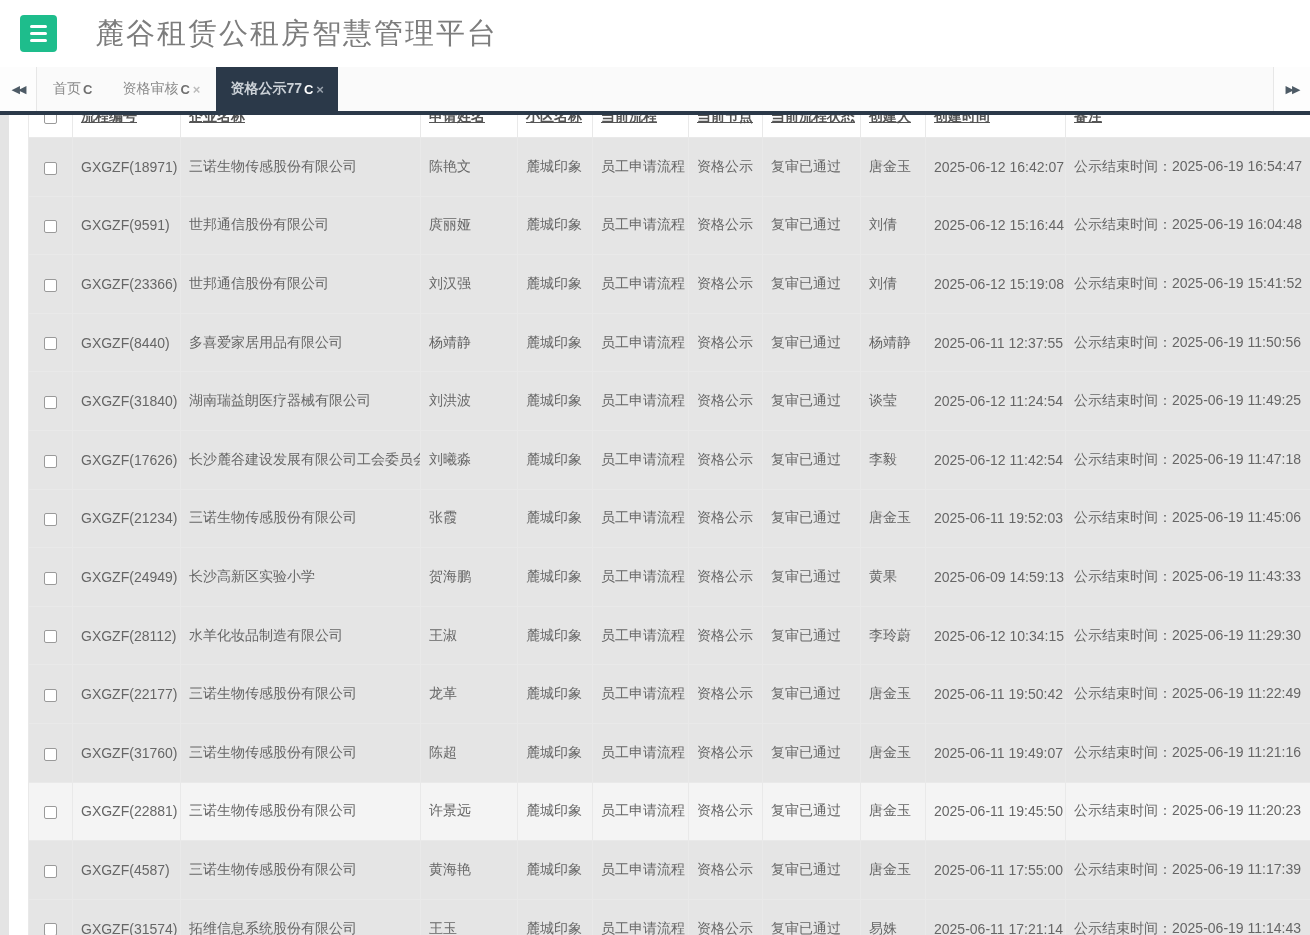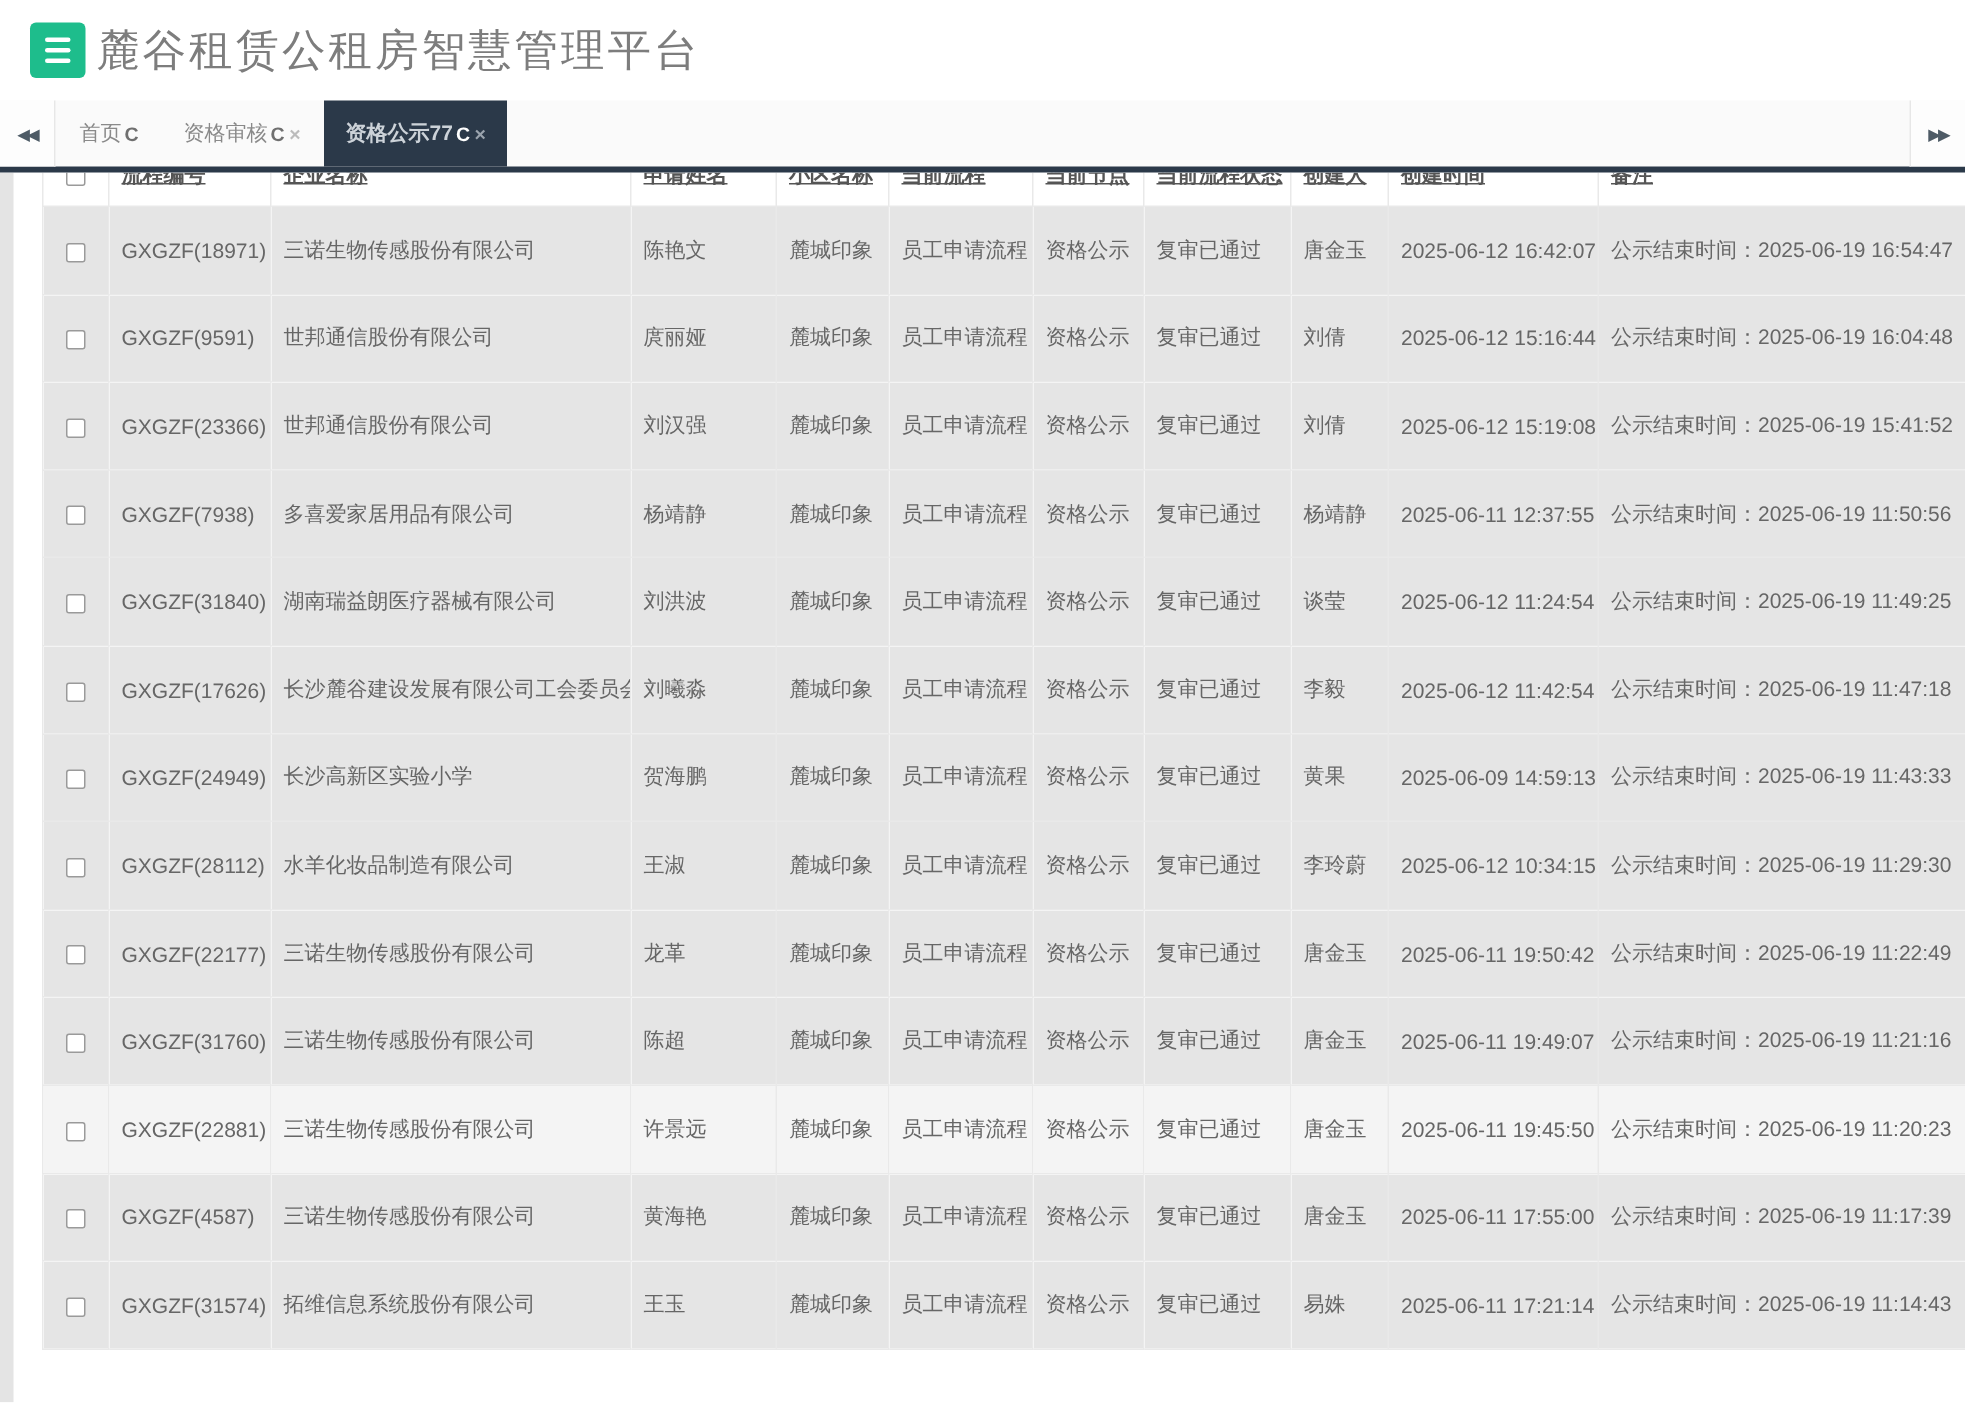--- a/index.html
+++ b/index.html
@@ -7,21 +7,21 @@
   body {
     font-family: "Liberation Sans", "DejaVu Sans", sans-serif;
     background: #ffffff;
     position: relative;
   }
   .app { position: absolute; inset: 0; width: 1310px; height: 935px; }
 
   
   .app-header {
     height: 67px; background: #ffffff;
-    display: flex; align-items: center; padding-left: 20px;
+    display: flex; align-items: center; padding-left: 20px; gap: 31px;
   }
   .menu-btn {
     width: 37px; height: 37px; border-radius: 4px;
     background: #1ebd8c; display: flex; flex-direction: column;
     align-items: center; justify-content: center; gap: 4px;
     cursor: pointer; flex: 0 0 auto;
   }
   .menu-btn i { display: block; width: 17px; height: 3px; background: #fff; border-radius: 2px; }
   .page-title {
     font-size: 29px; font-weight: 400; color: #7d7d7d;
@@ -188,21 +188,21 @@
     <td>麓城印象</td>
     <td>员工申请流程</td>
     <td>资格公示</td>
     <td>复审已通过</td>
     <td>刘倩</td>
     <td>2025-06-12 15:19:08</td>
     <td>公示结束时间：2025-06-19 15:41:52</td>
   </tr>
             <tr>
     <td class="c-check"><span class="checkbox"></span></td>
-    <td>GXGZF(7938)</td>
+    <td>GXGZF(8440)</td>
     <td>多喜爱家居用品有限公司</td>
     <td>杨靖静</td>
     <td>麓城印象</td>
     <td>员工申请流程</td>
     <td>资格公示</td>
     <td>复审已通过</td>
     <td>杨靖静</td>
     <td>2025-06-11 12:37:55</td>
     <td>公示结束时间：2025-06-19 11:50:56</td>
   </tr>
@@ -224,20 +224,33 @@
     <td>GXGZF(17626)</td>
     <td>长沙麓谷建设发展有限公司工会委员会</td>
     <td>刘曦淼</td>
     <td>麓城印象</td>
     <td>员工申请流程</td>
     <td>资格公示</td>
     <td>复审已通过</td>
     <td>李毅</td>
     <td>2025-06-12 11:42:54</td>
     <td>公示结束时间：2025-06-19 11:47:18</td>
+  </tr>
+            <tr>
+    <td class="c-check"><span class="checkbox"></span></td>
+    <td>GXGZF(21234)</td>
+    <td>三诺生物传感股份有限公司</td>
+    <td>张霞</td>
+    <td>麓城印象</td>
+    <td>员工申请流程</td>
+    <td>资格公示</td>
+    <td>复审已通过</td>
+    <td>唐金玉</td>
+    <td>2025-06-11 19:52:03</td>
+    <td>公示结束时间：2025-06-19 11:45:06</td>
   </tr>
             <tr>
     <td class="c-check"><span class="checkbox"></span></td>
     <td>GXGZF(24949)</td>
     <td>长沙高新区实验小学</td>
     <td>贺海鹏</td>
     <td>麓城印象</td>
     <td>员工申请流程</td>
     <td>资格公示</td>
     <td>复审已通过</td>

